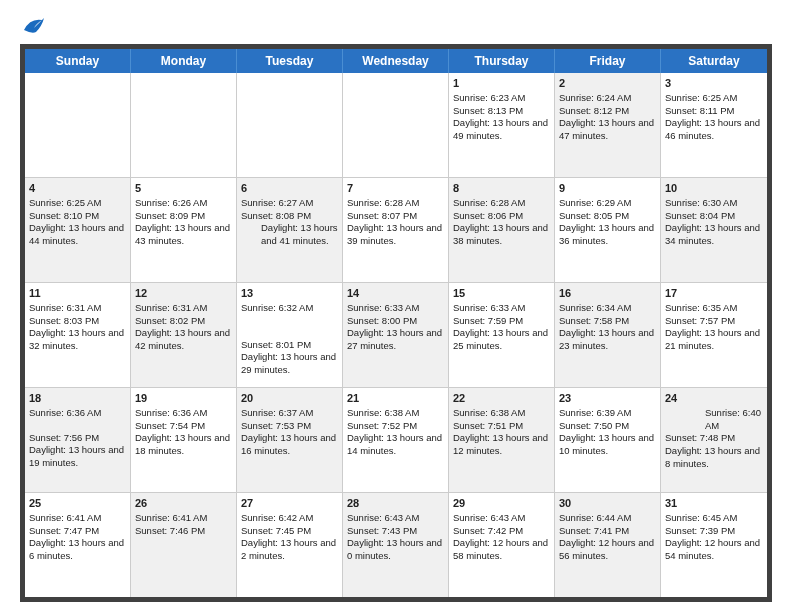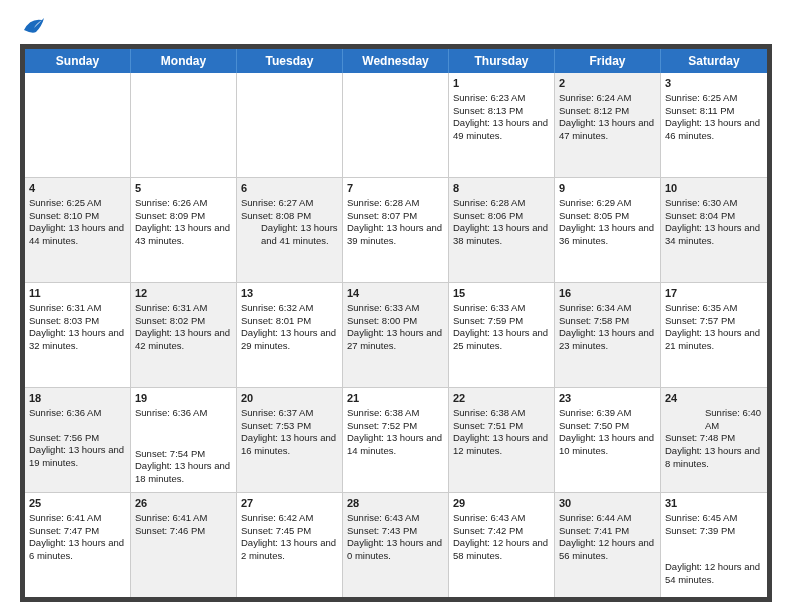--- a/index.html
+++ b/index.html
@@ -219,21 +219,21 @@
           </div>
           <div class="cal-cell shaded">
             <span class="day-num">12</span>
             <span style="display: block;">Sunrise: 6:31 AM</span>
             <span style="display: block;">Sunset: 8:02 PM</span>
             <span style="display: block;">Daylight: 13 hours and 42 minutes.</span>
           </div>
           <div class="cal-cell empty">
             <span class="day-num">13</span>
             <span style="display: block;">Sunrise: 6:32 AM</span>
-            <span style="display: block;">Sunset: 8:01 PM</span>
+            <span style="display: block; margin-top: 24px;">Sunset: 8:01 PM</span>
             <span style="display: block;">Daylight: 13 hours and 29 minutes.</span>
           </div>
           <div class="cal-cell shaded">
             <span class="day-num">14</span>
             <span style="display: block;">Sunrise: 6:33 AM</span>
             <span style="display: block;">Sunset: 8:00 PM</span>
             <span style="display: block;">Daylight: 13 hours and 27 minutes.</span>
           </div>
           <div class="cal-cell empty">
             <span class="day-num">15</span>
@@ -257,21 +257,21 @@
         <div class="cal-row">
           <div class="cal-cell shaded">
             <span class="day-num">18</span>
             <span style="display: block;">Sunrise: 6:36 AM</span>
             <span style="display: block; margin-top: 12px;">Sunset: 7:56 PM</span>
             <span style="display: block;">Daylight: 13 hours and 19 minutes.</span>
           </div>
           <div class="cal-cell empty">
             <span class="day-num">19</span>
             <span style="display: block;">Sunrise: 6:36 AM</span>
-            <span style="display: block; margin-top: 28px;">Sunset: 7:54 PM</span>
+            <span style="display: block;">Sunset: 7:54 PM</span>
             <span style="display: block;">Daylight: 13 hours and 18 minutes.</span>
           </div>
           <div class="cal-cell shaded">
             <span class="day-num">20</span>
             <span style="display: block;">Sunrise: 6:37 AM</span>
             <span style="display: block;">Sunset: 7:53 PM</span>
             <span style="display: block;">Daylight: 13 hours and 16 minutes.</span>
           </div>
           <div class="cal-cell empty">
             <span class="day-num">21</span>
@@ -331,18 +331,18 @@
           <div class="cal-cell shaded">
             <span class="day-num">30</span>
             <span style="display: block;">Sunrise: 6:44 AM</span>
             <span style="display: block;">Sunset: 7:41 PM</span>
             <span style="display: block;">Daylight: 12 hours and 56 minutes.</span>
           </div>
           <div class="cal-cell empty">
             <span class="day-num">31</span>
             <span style="display: block;">Sunrise: 6:45 AM</span>
             <span style="display: block;">Sunset: 7:39 PM</span>
-            <span style="display: block; margin-top: 24px;">Daylight: 12 hours and 54 minutes.</span>
+            <span style="display: block;">Daylight: 12 hours and 54 minutes.</span>
           </div>
         </div>
       </div>
   </div>
 </div>
 
 </body></html>

